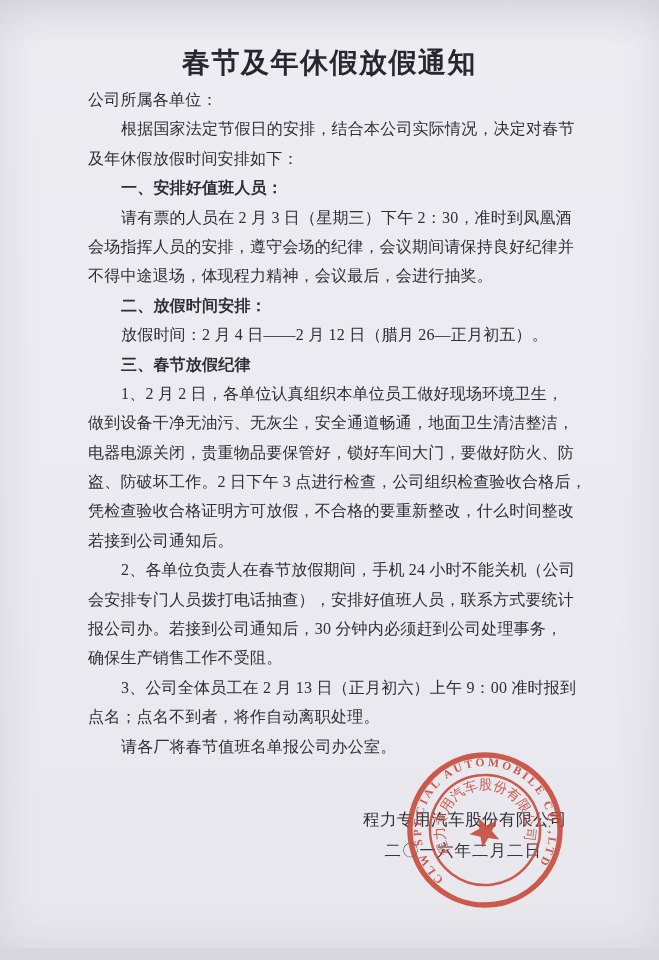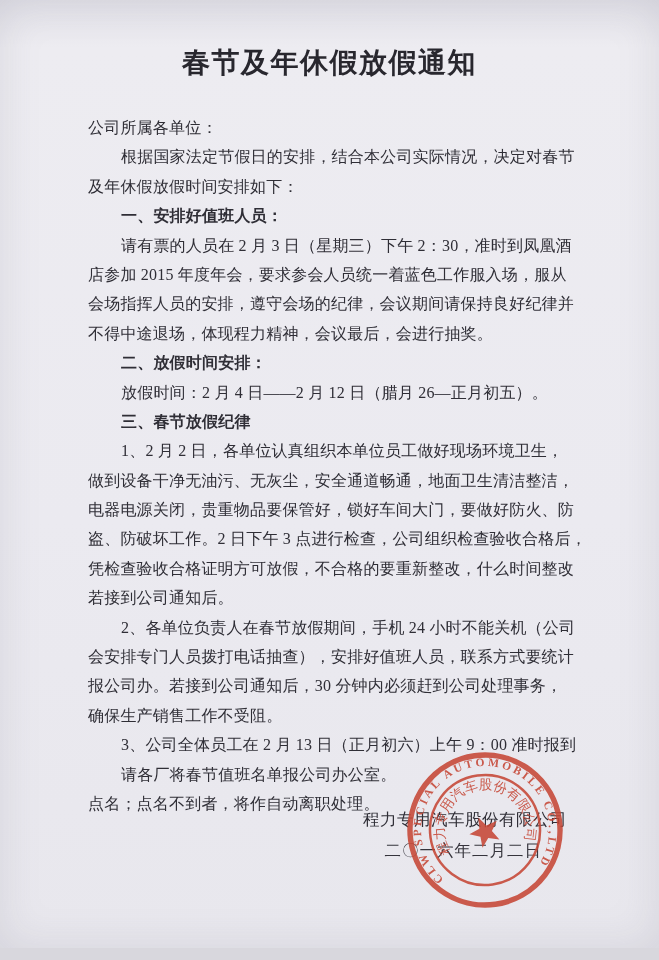--- a/index.html
+++ b/index.html
@@ -12,21 +12,21 @@
     position:relative;width:659px;height:948px;
     background:linear-gradient(180deg,#e2e1e8 0%,#edecf1 5%,#ebeaf0 55%,#e8e7ed 100%);
     box-shadow:inset 0 0 40px rgba(120,120,140,.18);
   }
   .title{
     position:absolute;top:44px;left:0;width:659px;
     text-align:center;font-size:28px;font-weight:700;
     letter-spacing:1.5px;color:#28272e;
   }
   .body-text{
-    position:absolute;left:88px;top:113px;width:495px;
+    position:absolute;left:88px;top:85px;width:495px;
     color:#2f2e36;
   }
   .line{
     height:29.4px;line-height:29.4px;font-size:16px;
     white-space:nowrap;letter-spacing:.2px;
   }
   .line.ind{padding-left:33px;}
   .line.bold{font-weight:700;}
   .sig-company{
     position:absolute;top:809px;right:92px;
@@ -51,39 +51,38 @@
 <div class="page">
 
   <div class="title">春节及年休假放假通知</div>
 
   <div class="body-text">
       <div class="line">公司所属各单位：</div>
       <div class="line ind">根据国家法定节假日的安排，结合本公司实际情况，决定对春节</div>
       <div class="line">及年休假放假时间安排如下：</div>
       <div class="line ind bold">一、安排好值班人员：</div>
       <div class="line ind">请有票的人员在 2 月 3 日（星期三）下午 2：30，准时到凤凰酒</div>
-      <div class="line">店参加 2015 年度年会，要求参会人员统一着蓝色工作服入场，服从</div>
       <div class="line">会场指挥人员的安排，遵守会场的纪律，会议期间请保持良好纪律并</div>
       <div class="line">不得中途退场，体现程力精神，会议最后，会进行抽奖。</div>
       <div class="line ind bold">二、放假时间安排：</div>
       <div class="line ind">放假时间：2 月 4 日——2 月 12 日（腊月 26—正月初五）。</div>
       <div class="line ind bold">三、春节放假纪律</div>
       <div class="line ind">1、2 月 2 日，各单位认真组织本单位员工做好现场环境卫生，</div>
       <div class="line">做到设备干净无油污、无灰尘，安全通道畅通，地面卫生清洁整洁，</div>
       <div class="line">电器电源关闭，贵重物品要保管好，锁好车间大门，要做好防火、防</div>
       <div class="line">盗、防破坏工作。2 日下午 3 点进行检查，公司组织检查验收合格后，</div>
       <div class="line">凭检查验收合格证明方可放假，不合格的要重新整改，什么时间整改</div>
       <div class="line">若接到公司通知后。</div>
       <div class="line ind">2、各单位负责人在春节放假期间，手机 24 小时不能关机（公司</div>
       <div class="line">会安排专门人员拨打电话抽查），安排好值班人员，联系方式要统计</div>
       <div class="line">报公司办。若接到公司通知后，30 分钟内必须赶到公司处理事务，</div>
       <div class="line">确保生产销售工作不受阻。</div>
       <div class="line ind">3、公司全体员工在 2 月 13 日（正月初六）上午 9：00 准时报到</div>
+      <div class="line">点名；点名不到者，将作自动离职处理。</div>
       <div class="line ind">请各厂将春节值班名单报公司办公室。</div>
-      <div class="line">点名；点名不到者，将作自动离职处理。</div>
     </div>
 
   <div class="sig-company">程力专用汽车股份有限公司</div>
 
   <div class="sig-date">二〇一六年二月二日</div>
 
   <div class="seal">
     <svg width="174" height="174" viewBox="0 0 174 174">
       <defs>
         <path id="en-arc" d="M 39.4 129.8 A 64 64 0 1 1 134.6 129.8" fill="none"></path>

